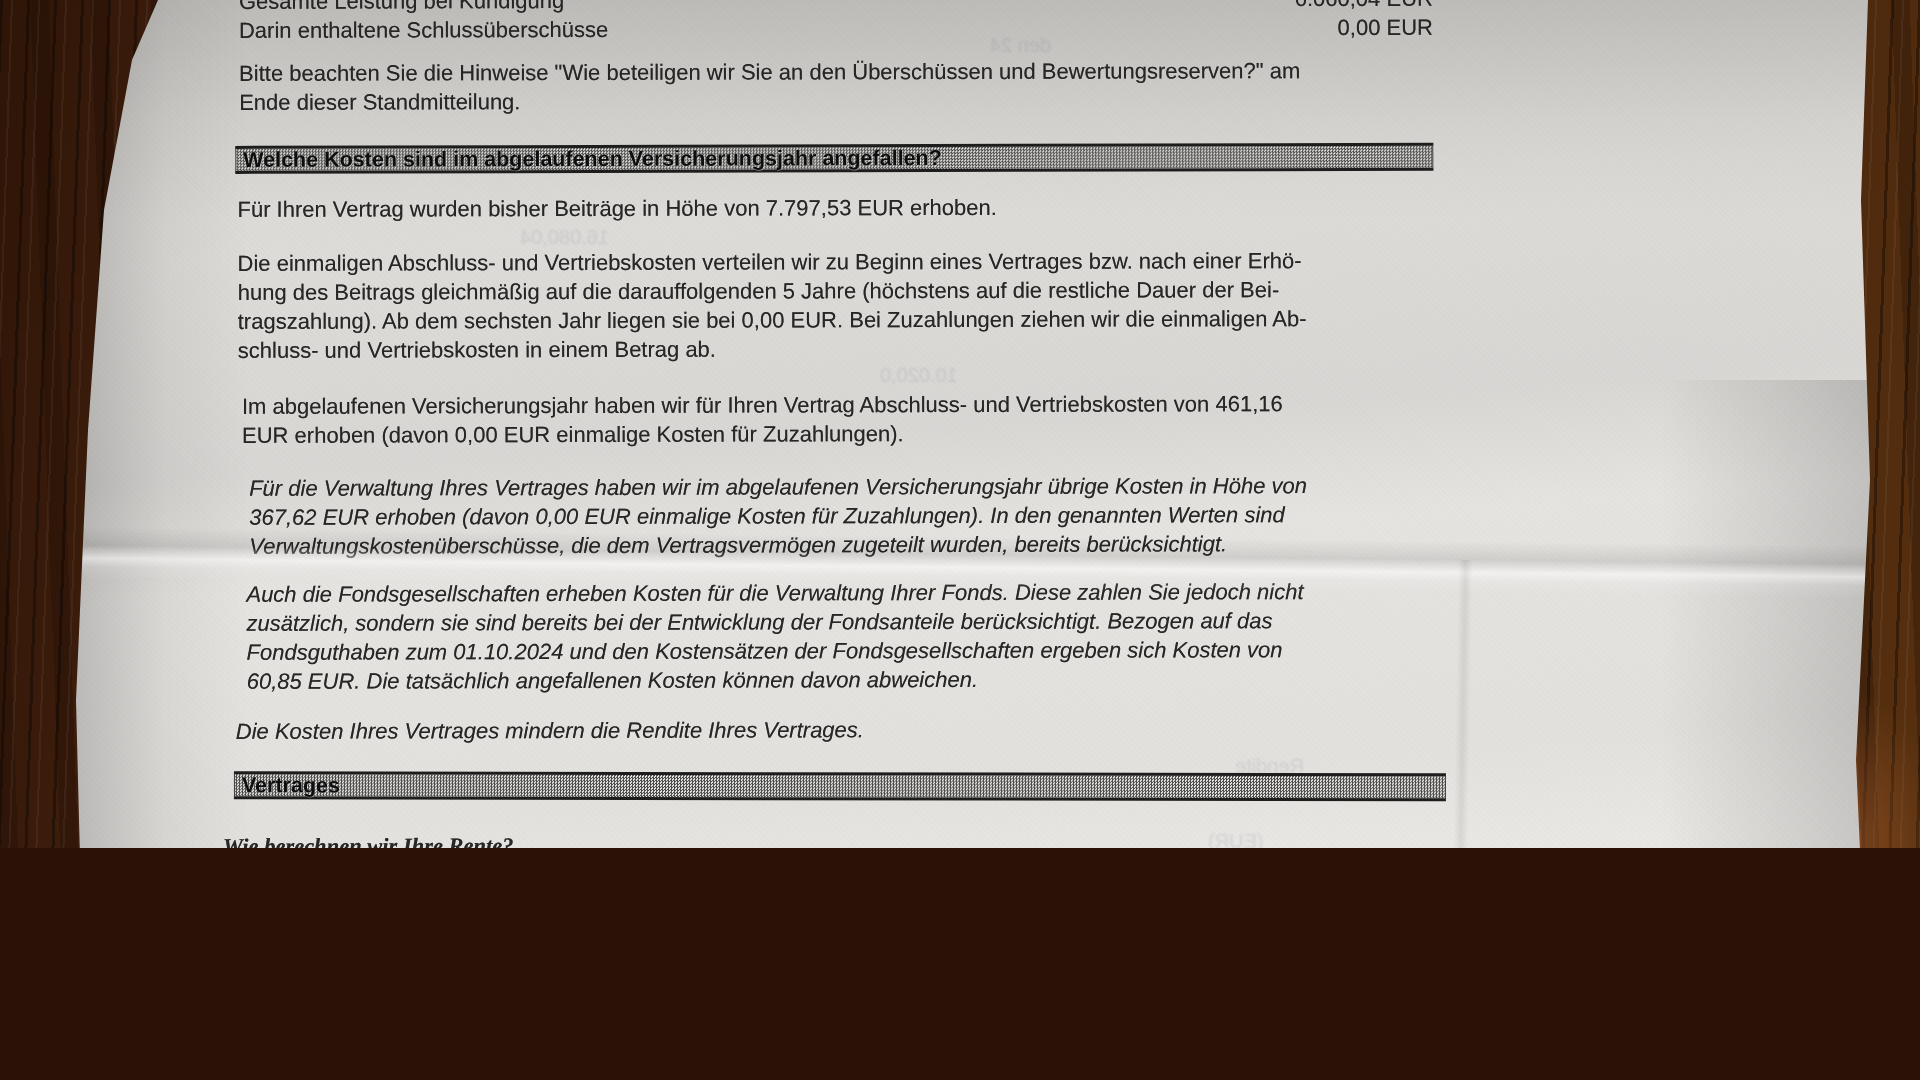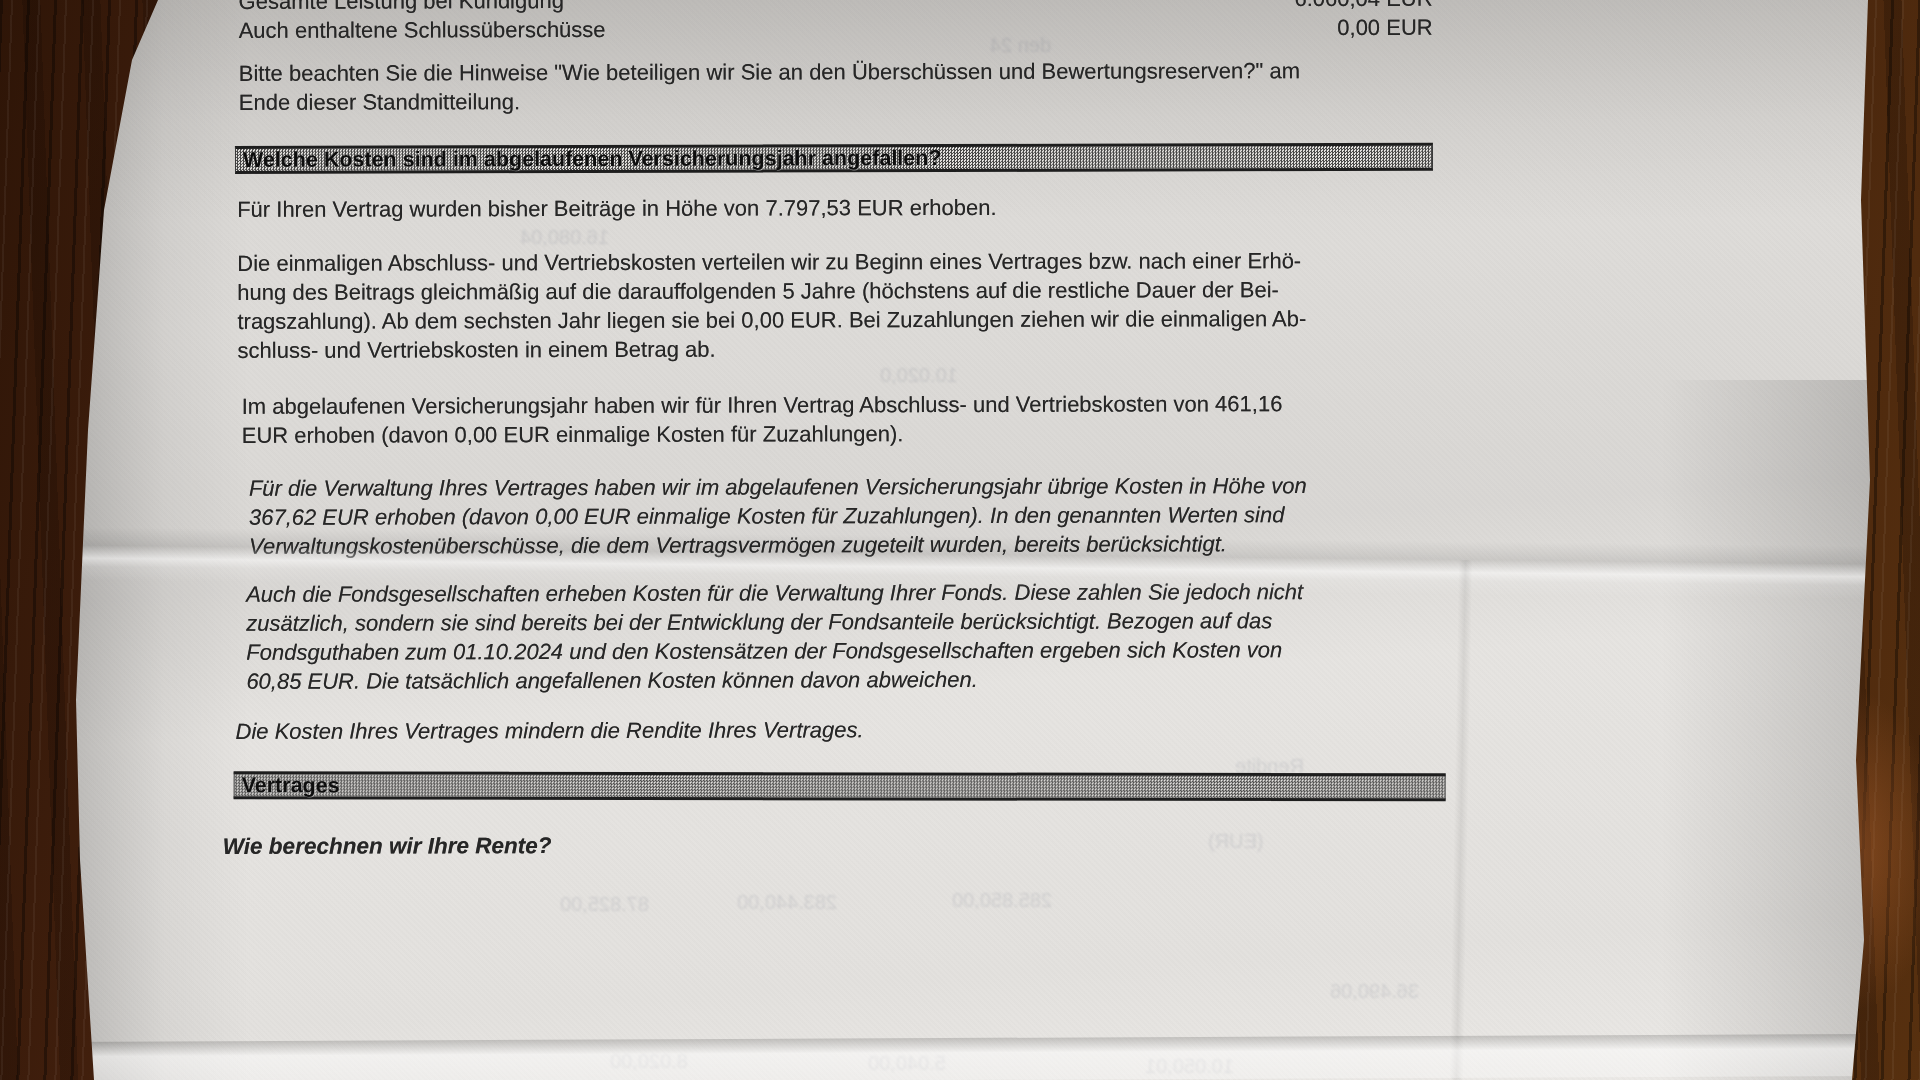--- a/index.html
+++ b/index.html
@@ -1,17 +1,17 @@
 <!DOCTYPE html>
 <html><head>
 <meta charset="utf-8">
 <style>
   html,body{margin:0;padding:0;background:#2a1206;}
   #stage{
-    position:relative;width:1920px;height:1080px;overflow:hidden;
+    position:relative;width:1920px;height:848px;overflow:hidden;
     font-family:"Liberation Sans","DejaVu Sans",sans-serif;
     background:linear-gradient(100deg,#2e1507 0%,#4e2611 22%,#5d2f17 46%,#3c1c0b 72%,#57300f 100%);
   }
   
   .wood-grain{
     position:absolute;inset:0;
     background:
       repeating-linear-gradient(92deg,
         rgba(0,0,0,.35) 0 3px, transparent 3px 11px,
         rgba(255,255,255,.05) 11px 13px, transparent 13px 27px),
@@ -60,21 +60,21 @@
   .row{display:flex;justify-content:space-between;left:240px;width:1194px;}
   .bar{
     height:22px;border-top:3px solid #1d1d1d;border-bottom:3px solid #1d1d1d;
     border-left:1px solid #3a3a3a;border-right:1px solid #3a3a3a;
     background:repeating-conic-gradient(rgba(45,45,45,.85) 0% 25%,rgba(233,231,228,.9) 0% 50%) 0 0/3px 3px;
     display:flex;align-items:center;
   }
   .bar span{font-weight:bold;font-size:21.5px;line-height:22px;padding-left:7px;
     color:#0e0e0e;text-shadow:.6px .6px 0 rgba(255,255,255,.45);white-space:nowrap;}
   .italic .line{font-style:italic;}
-  .question{font-weight:bold;font-style:italic;font-size:22.5px;}
+  .question{font-weight:bold;font-style:italic;font-size:22.5px;font-family:Liberation Serif, serif;}
 </style>
 </head>
 <body>
 
 <div id="stage">
   <div class="wood-grain"></div>
   <div class="wood-highlight"></div>
 
   <div class="paper">
     <div class="texture"></div>
@@ -96,21 +96,21 @@
     <span class="ghost" style="left:880px;top:364px">10.020,0</span>
 
     <div class="content">
 
       <div class="abs row" style="top:-15px">
         <span class="line">Gesamte Leistung bei Kündigung</span>
         <span class="line">6.060,04 EUR</span>
       </div>
 
       <div class="abs row" style="top:14px">
-        <span class="line">Auch enthaltene Schlussüberschüsse</span>
+        <span class="line">Darin enthaltene Schlussüberschüsse</span>
         <span class="line">0,00 EUR</span>
       </div>
 
       <div class="abs" style="left:240px;top:57px">
         <div class="line">Bitte beachten Sie die Hinweise "Wie beteiligen wir Sie an den Überschüssen und Bewertungsreserven?" am</div>
         <div class="line">Ende dieser Standmitteilung.</div>
       </div>
 
       <div class="abs bar" style="left:236px;top:144px;width:1196px">
         <span>Welche Kosten sind im abgelaufenen Versicherungsjahr angefallen?</span>

